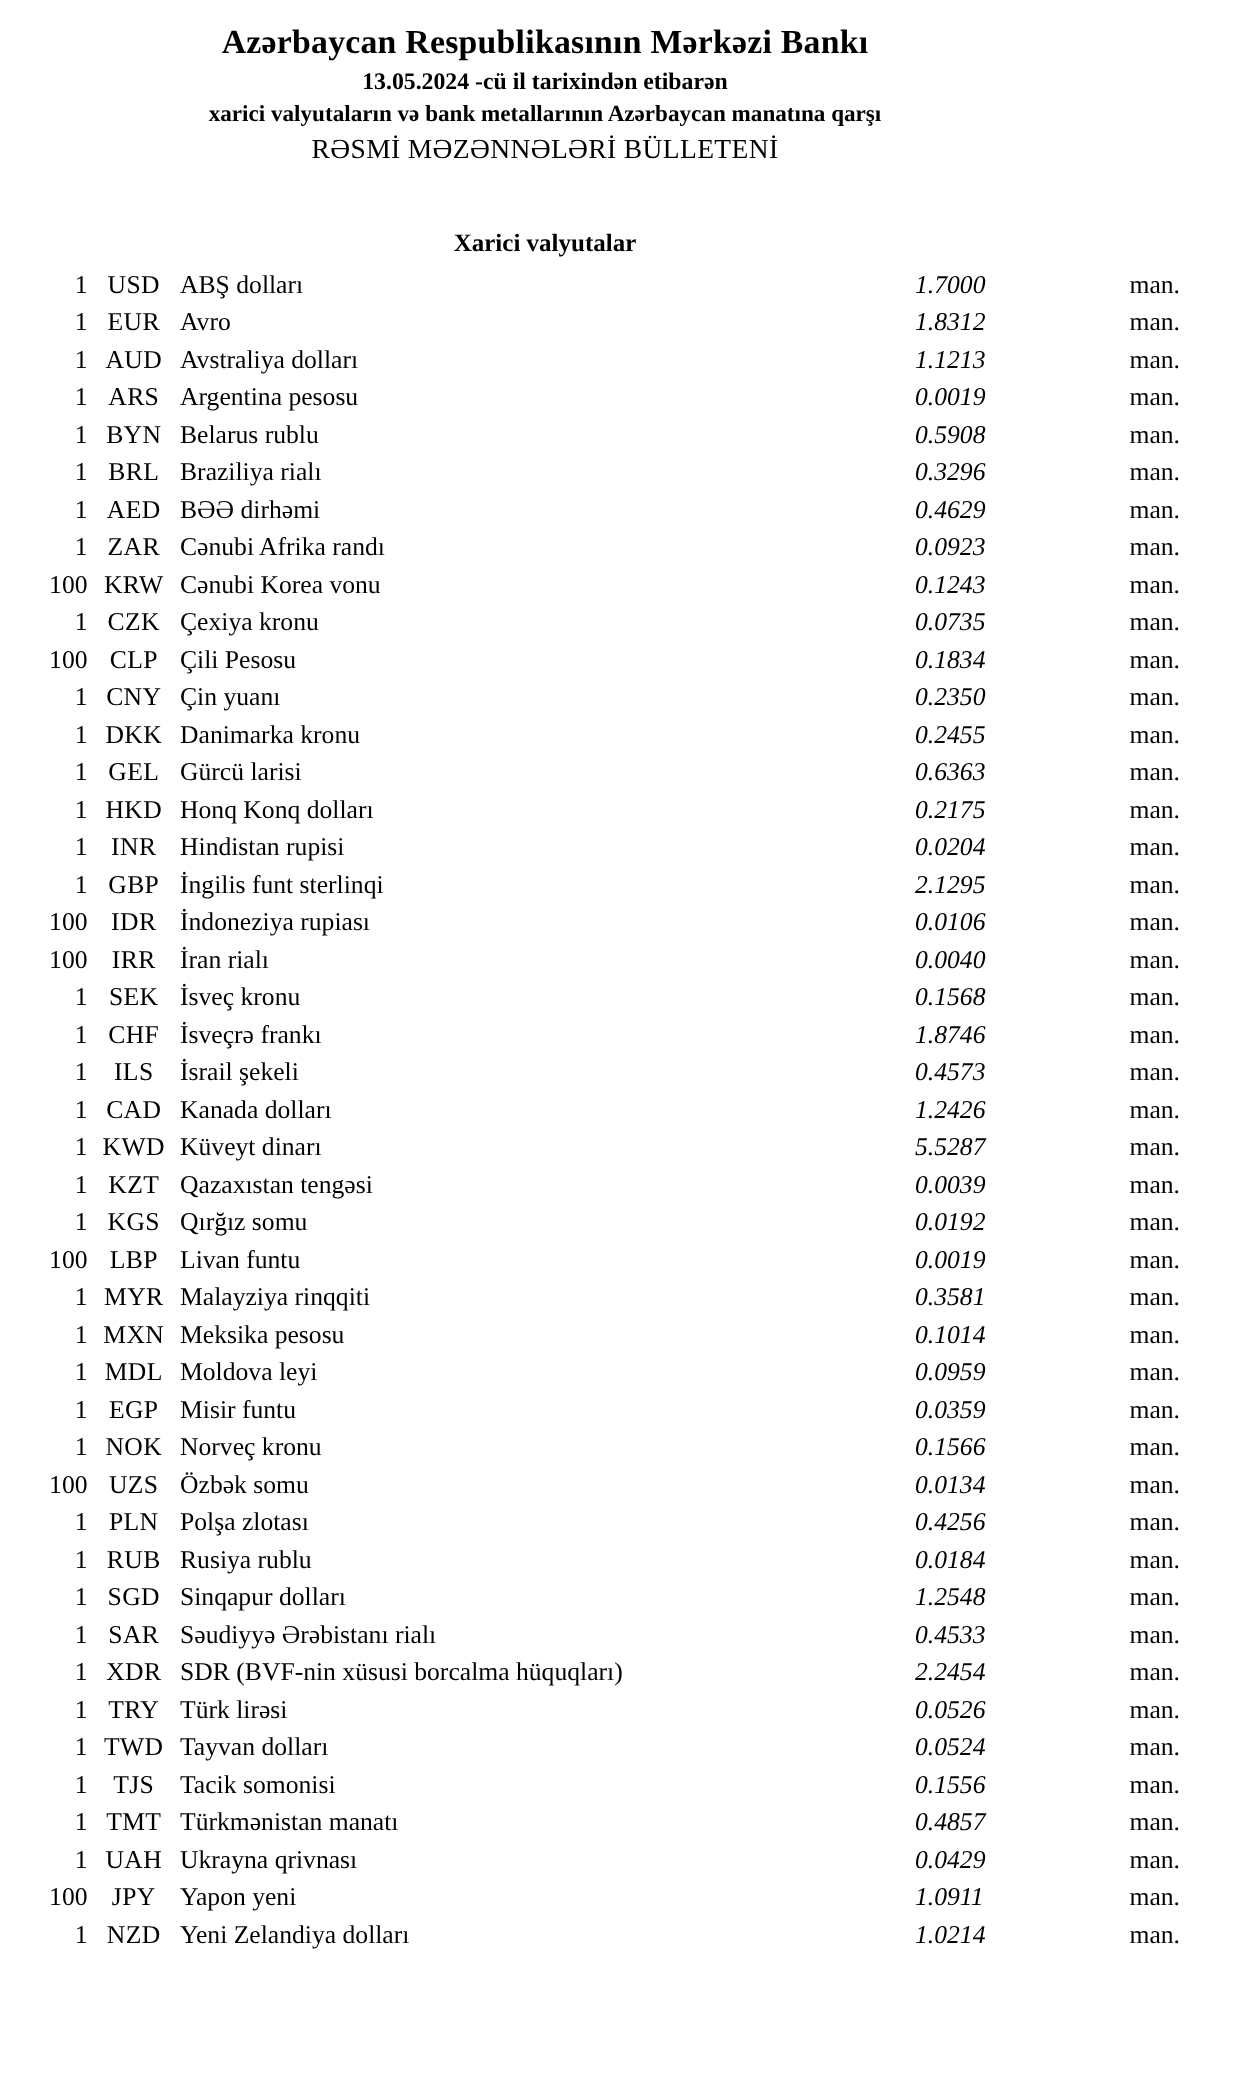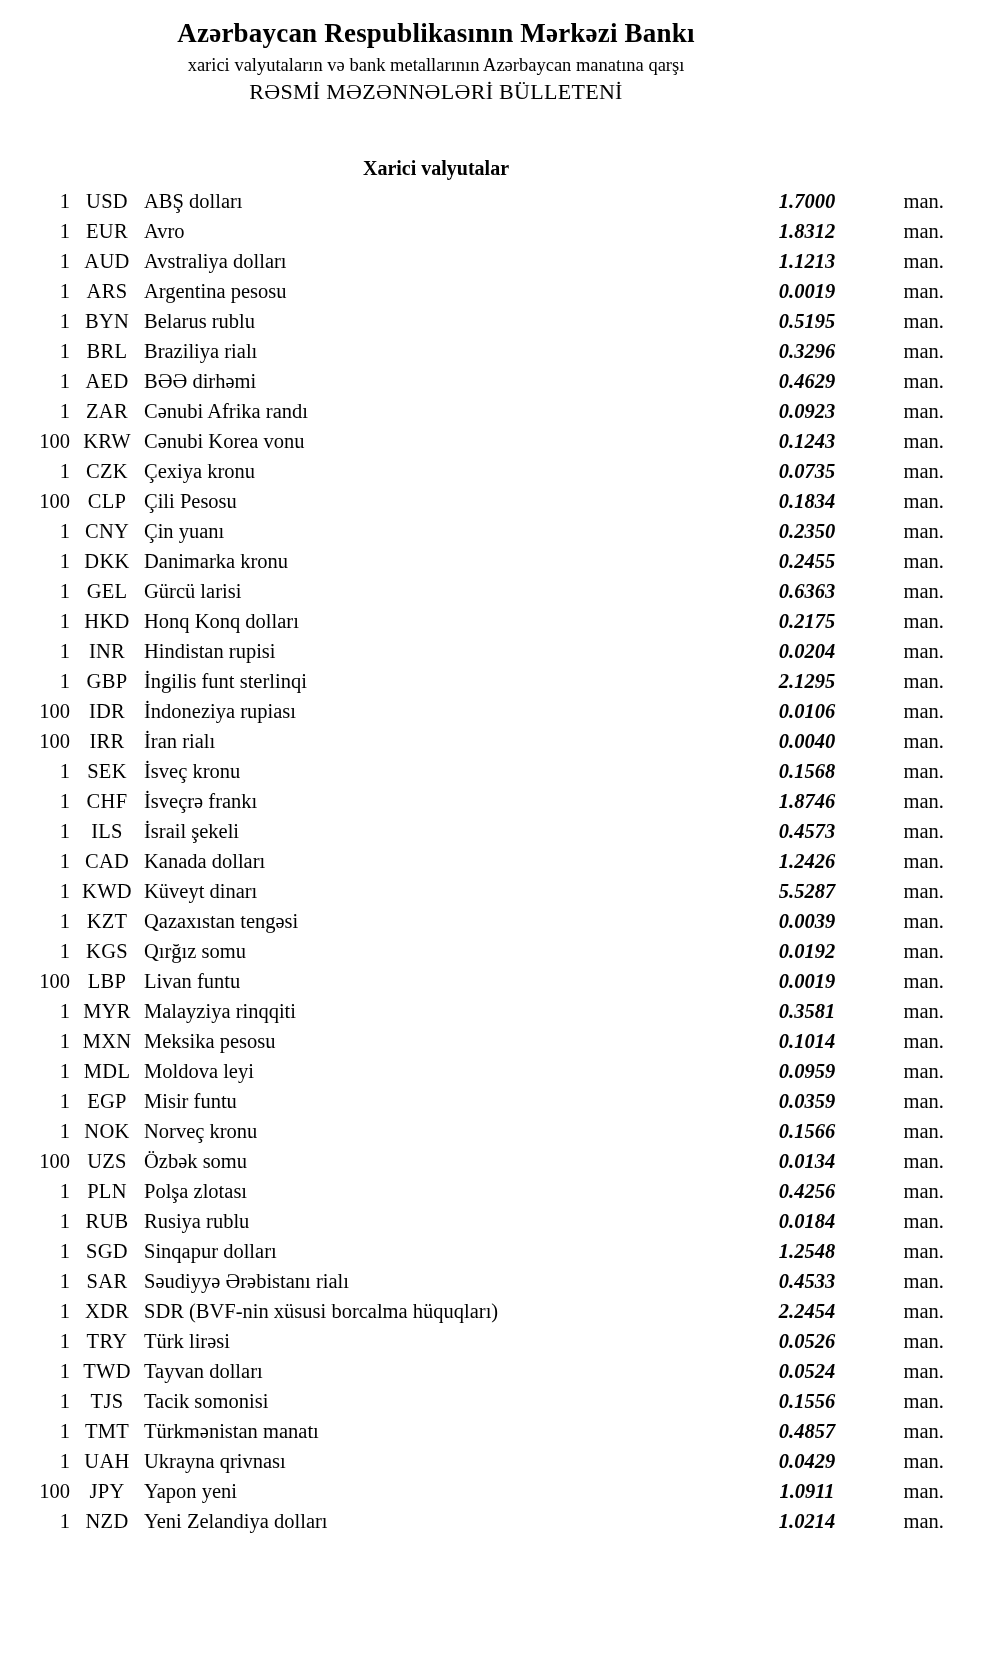--- a/index.html
+++ b/index.html
@@ -28,21 +28,21 @@
     margin: 4px 0 6px 0;
     line-height: 1.15;
   }
   .date-line {
     font-size: 19px;
     font-weight: bold;
     margin: 0 0 5px 0;
   }
   .subtitle-line {
     font-size: 18.5px;
-    font-weight: normal;
+    font-weight: bold;
     margin: 0 0 3px 0;
   }
   .bulletin-line {
     font-size: 22px;
     font-weight: normal;
     margin: 0 0 2px 0;
     letter-spacing: 0.3px;
   }
   .section-title {
     text-align: center;
@@ -69,40 +69,41 @@
   }
   td.code {
     width: 74px;
     text-align: center;
     letter-spacing: 0.3px;
   }
   td.name {
     padding-left: 14px;
   }
   td.value {
-    text-align: center;
+    text-align: left;
     font-style: italic;
-    font-weight: bold;
+    font-weight: normal;
     font-size: 19.5px;
     padding-right: 11px;
     width: 150px;
   }
   td.unit {
     width: 62px;
     text-align: right;
     font-size: 20px;
   }
 </style>
 </head>
 <body>
 
 <div class="page">
 
   <div class="header">
     <div class="bank-title">Azərbaycan Respublikasının Mərkəzi Bankı</div>
+    <div class="date-line">13.05.2024 -cü il tarixindən etibarən</div>
     <div class="subtitle-line">xarici valyutaların və bank metallarının Azərbaycan manatına qarşı</div>
     <div class="bulletin-line">RƏSMİ MƏZƏNNƏLƏRİ BÜLLETENİ</div>
   </div>
 
   <div class="section-title">Xarici valyutalar</div>
 
   <table class="rates">
     <tbody>
         <tr>
           <td class="qty">1</td>
@@ -129,21 +130,21 @@
           <td class="qty">1</td>
           <td class="code">ARS</td>
           <td class="name">Argentina pesosu</td>
           <td class="value">0.0019</td>
           <td class="unit">man.</td>
         </tr>
         <tr>
           <td class="qty">1</td>
           <td class="code">BYN</td>
           <td class="name">Belarus rublu</td>
-          <td class="value">0.5195</td>
+          <td class="value">0.5908</td>
           <td class="unit">man.</td>
         </tr>
         <tr>
           <td class="qty">1</td>
           <td class="code">BRL</td>
           <td class="name">Braziliya rialı</td>
           <td class="value">0.3296</td>
           <td class="unit">man.</td>
         </tr>
         <tr>

